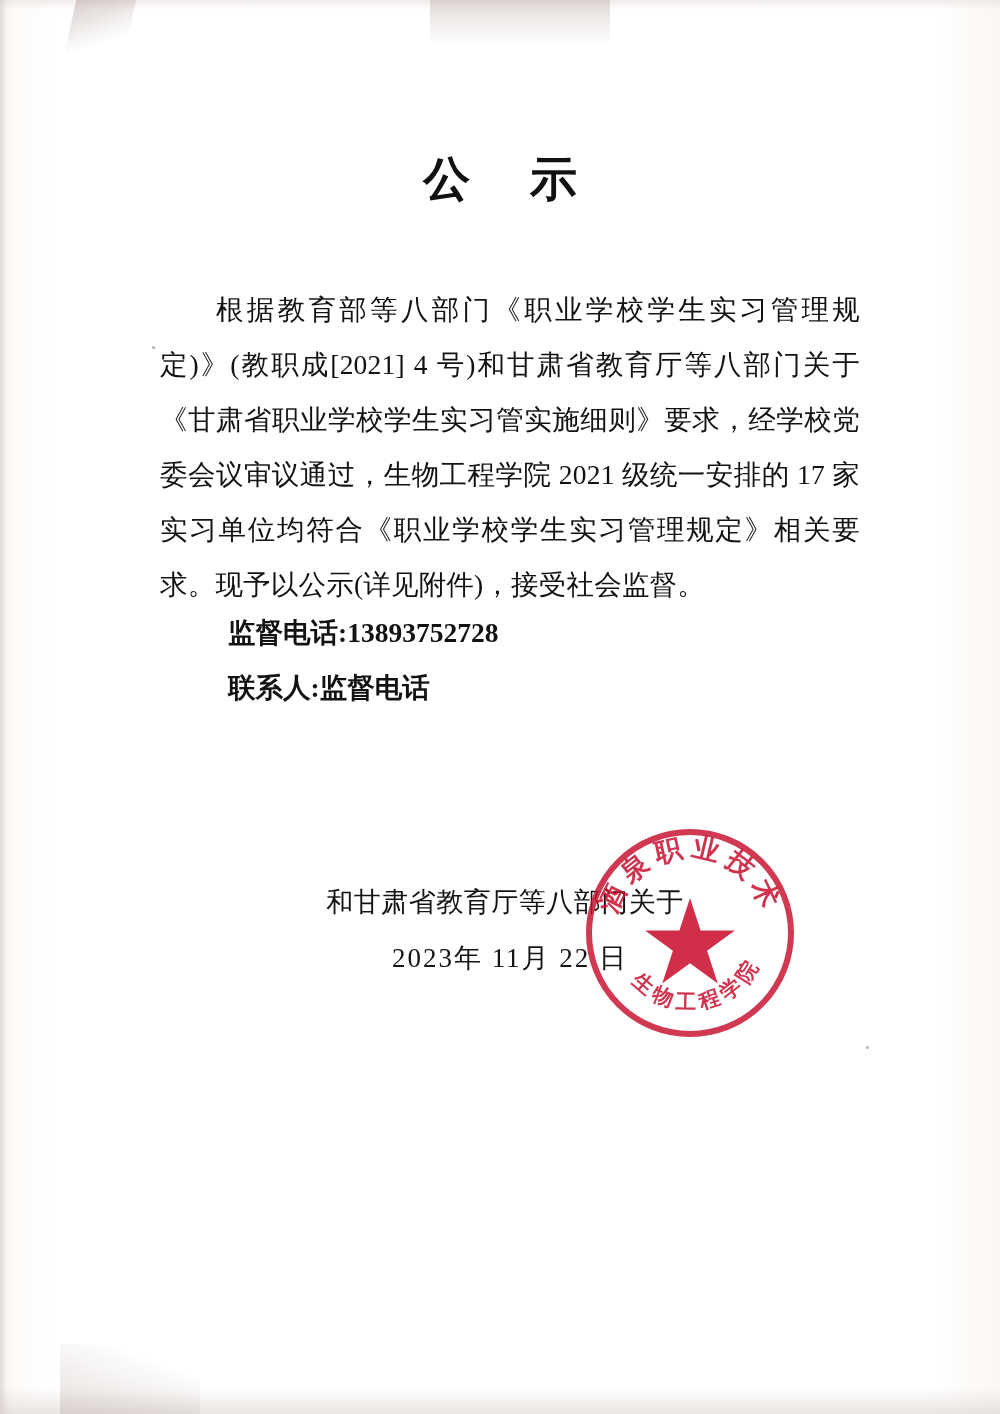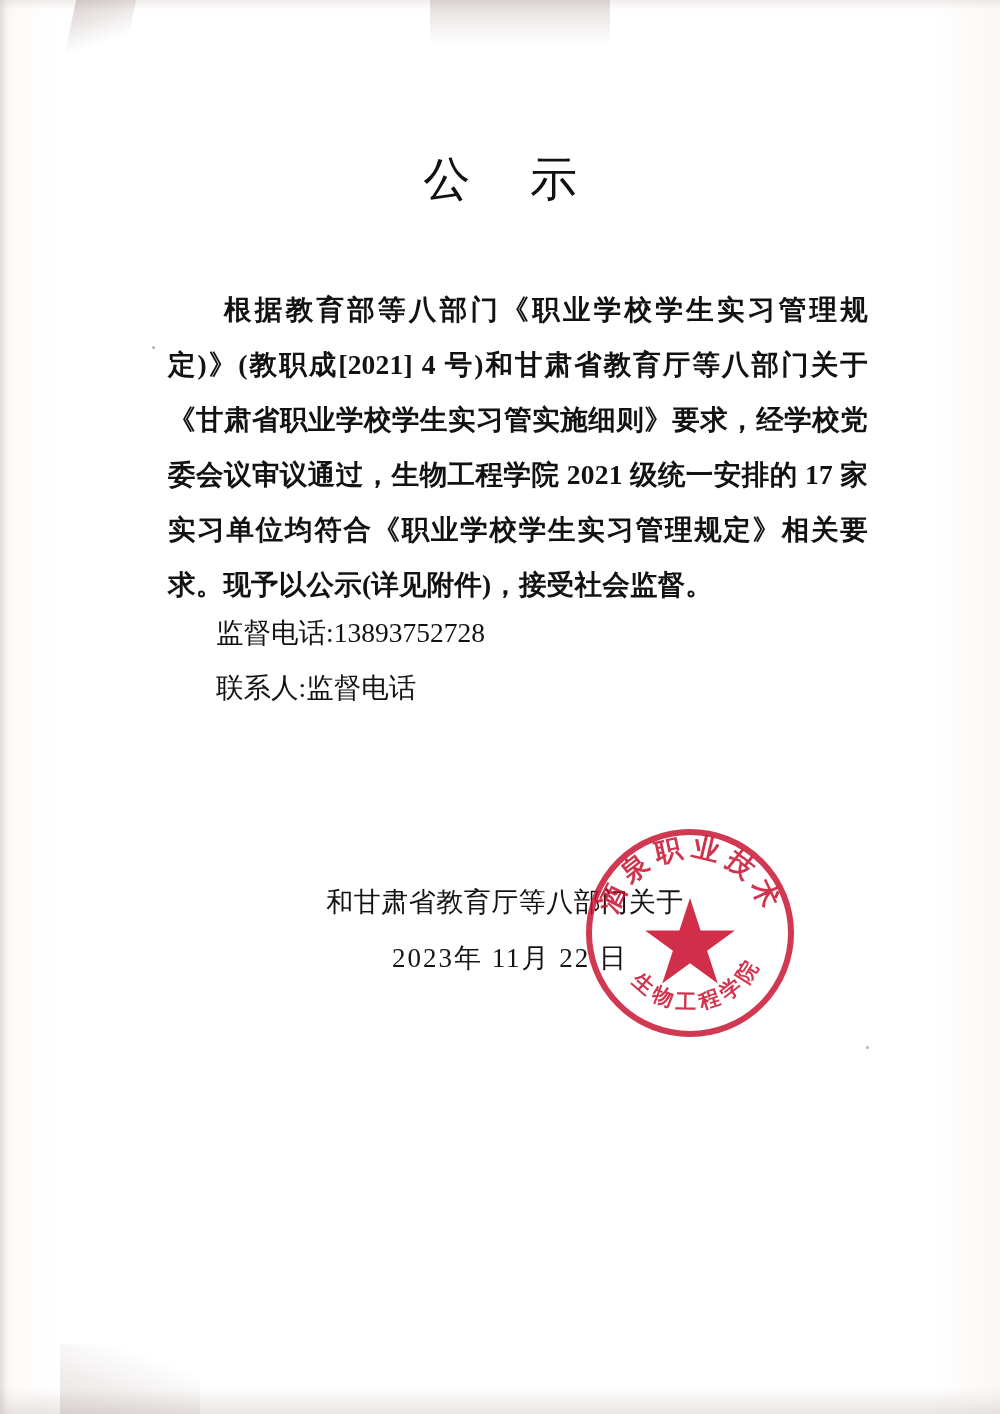--- a/index.html
+++ b/index.html
@@ -67,33 +67,32 @@
   }
 
   
   .doc-title {
     position: absolute;
     top: 148px;
     left: 0;
     width: 100%;
     text-align: center;
     font-size: 47px;
-    font-weight: normal;
+    font-weight: bold;
     letter-spacing: 24px;
     text-indent: 24px;
     color: #111;
     font-family: "Liberation Serif", "DejaVu Serif", serif;
   }
 
   .body-block {
     position: absolute;
     top: 282px;
-    left: 168px;
+    left: 160px;
     width: 700px;
-    font-weight: bold;
   }
   .body-para {
     font-size: 27.5px;
     line-height: 55px;
     color: #121212;
     text-align: justify;
     text-justify: inter-ideograph;
     text-indent: 56px;
     letter-spacing: 0.2px;
     margin: 0;
@@ -101,22 +100,23 @@
   .contact-line {
     font-size: 27.5px;
     line-height: 55px;
     color: #121212;
     text-indent: 56px;
     margin: 0;
   }
   .contact-block {
     position: absolute;
     top: 605px;
-    left: 160px;
+    left: 172px;
     width: 700px;
+    font-weight: bold;
   }
 
   .signature-block {
     position: absolute;
     top: 884px;
     left: 0;
     width: 100%;
     text-align: center;
   }
   .sign-org {

